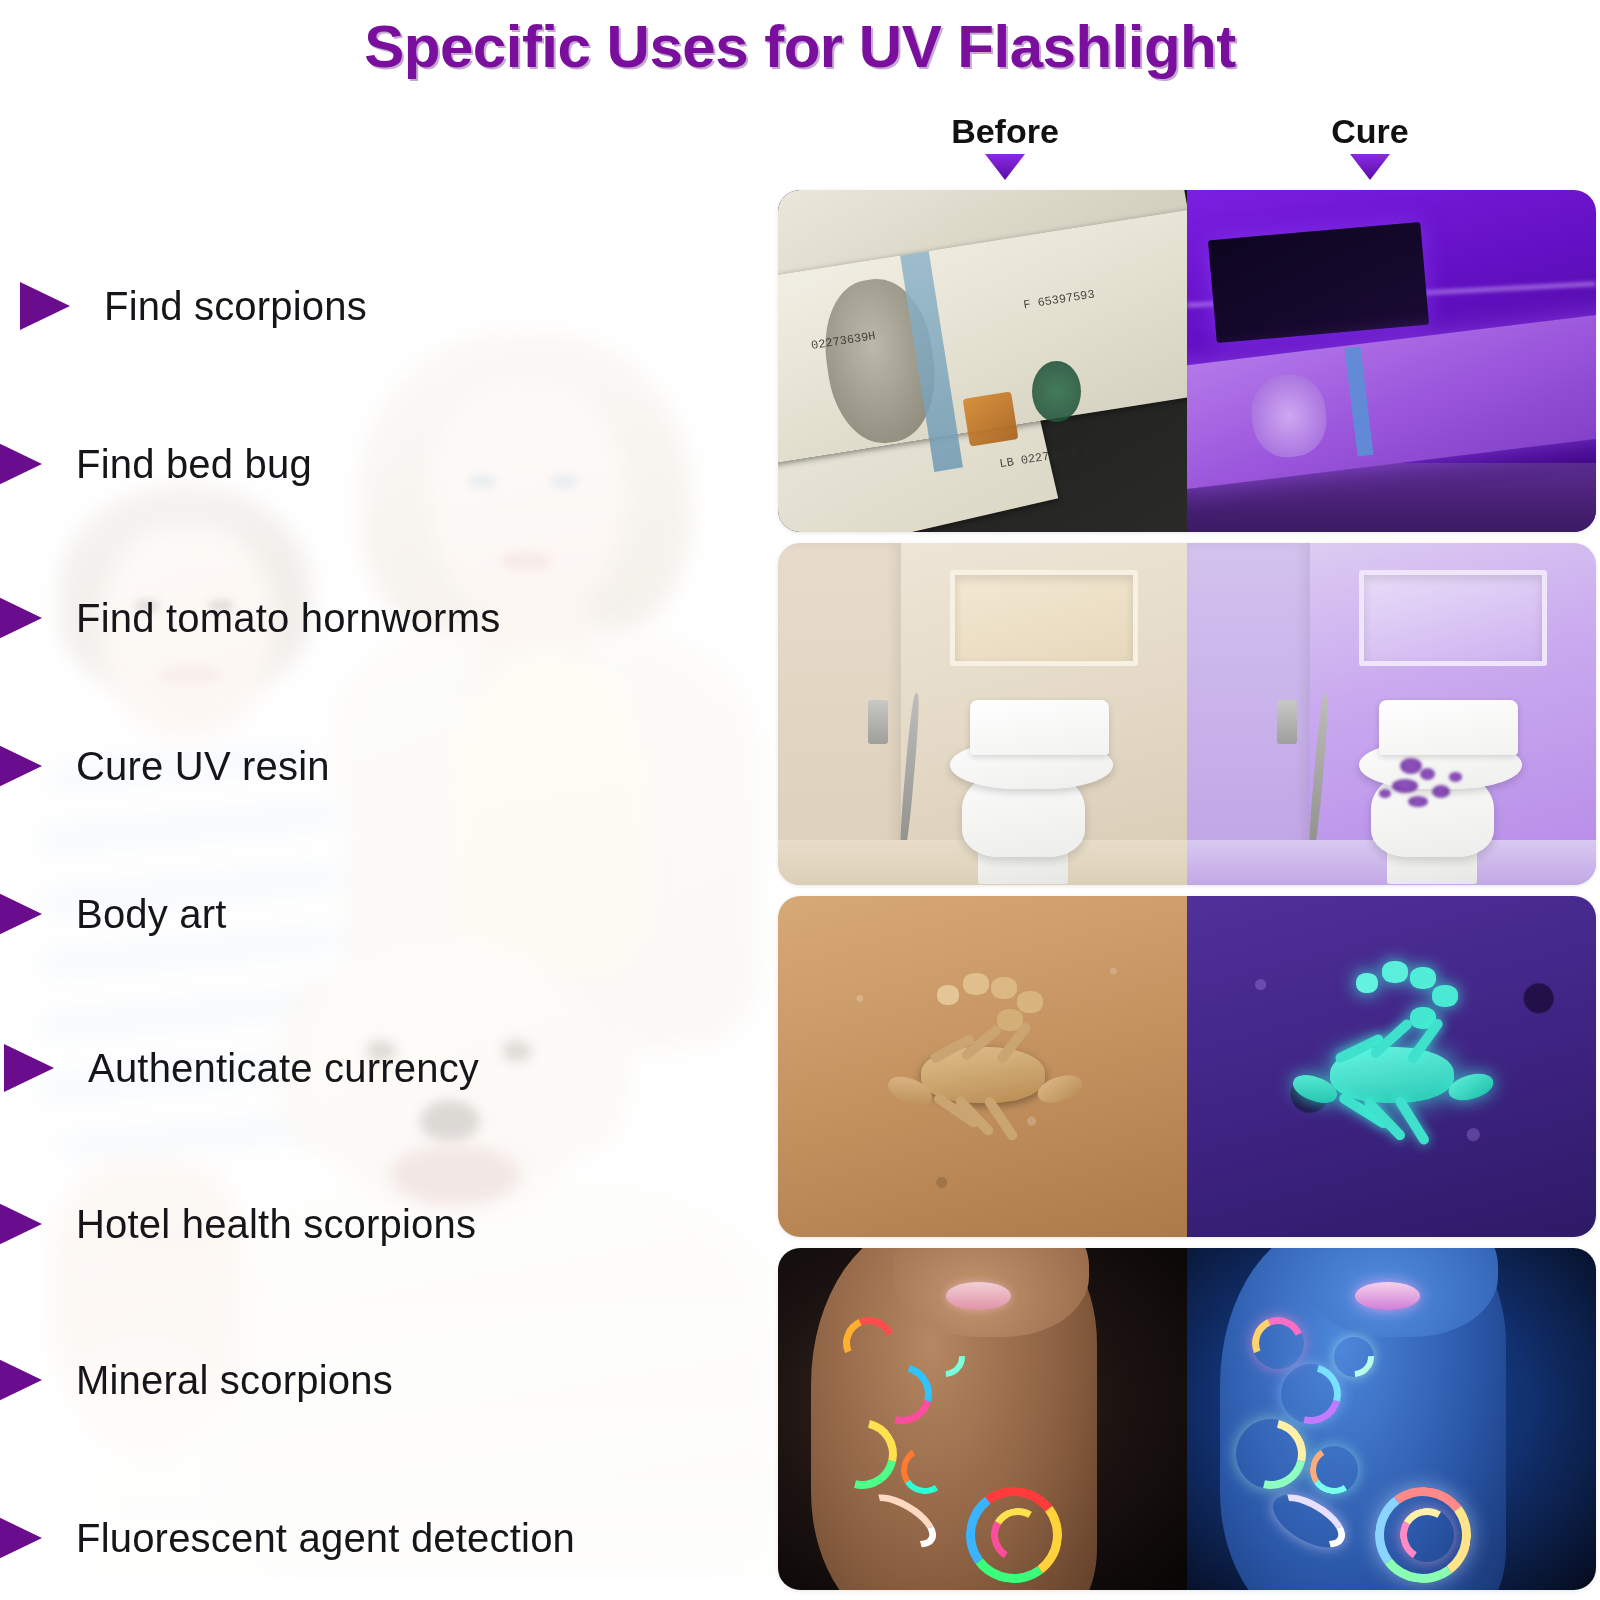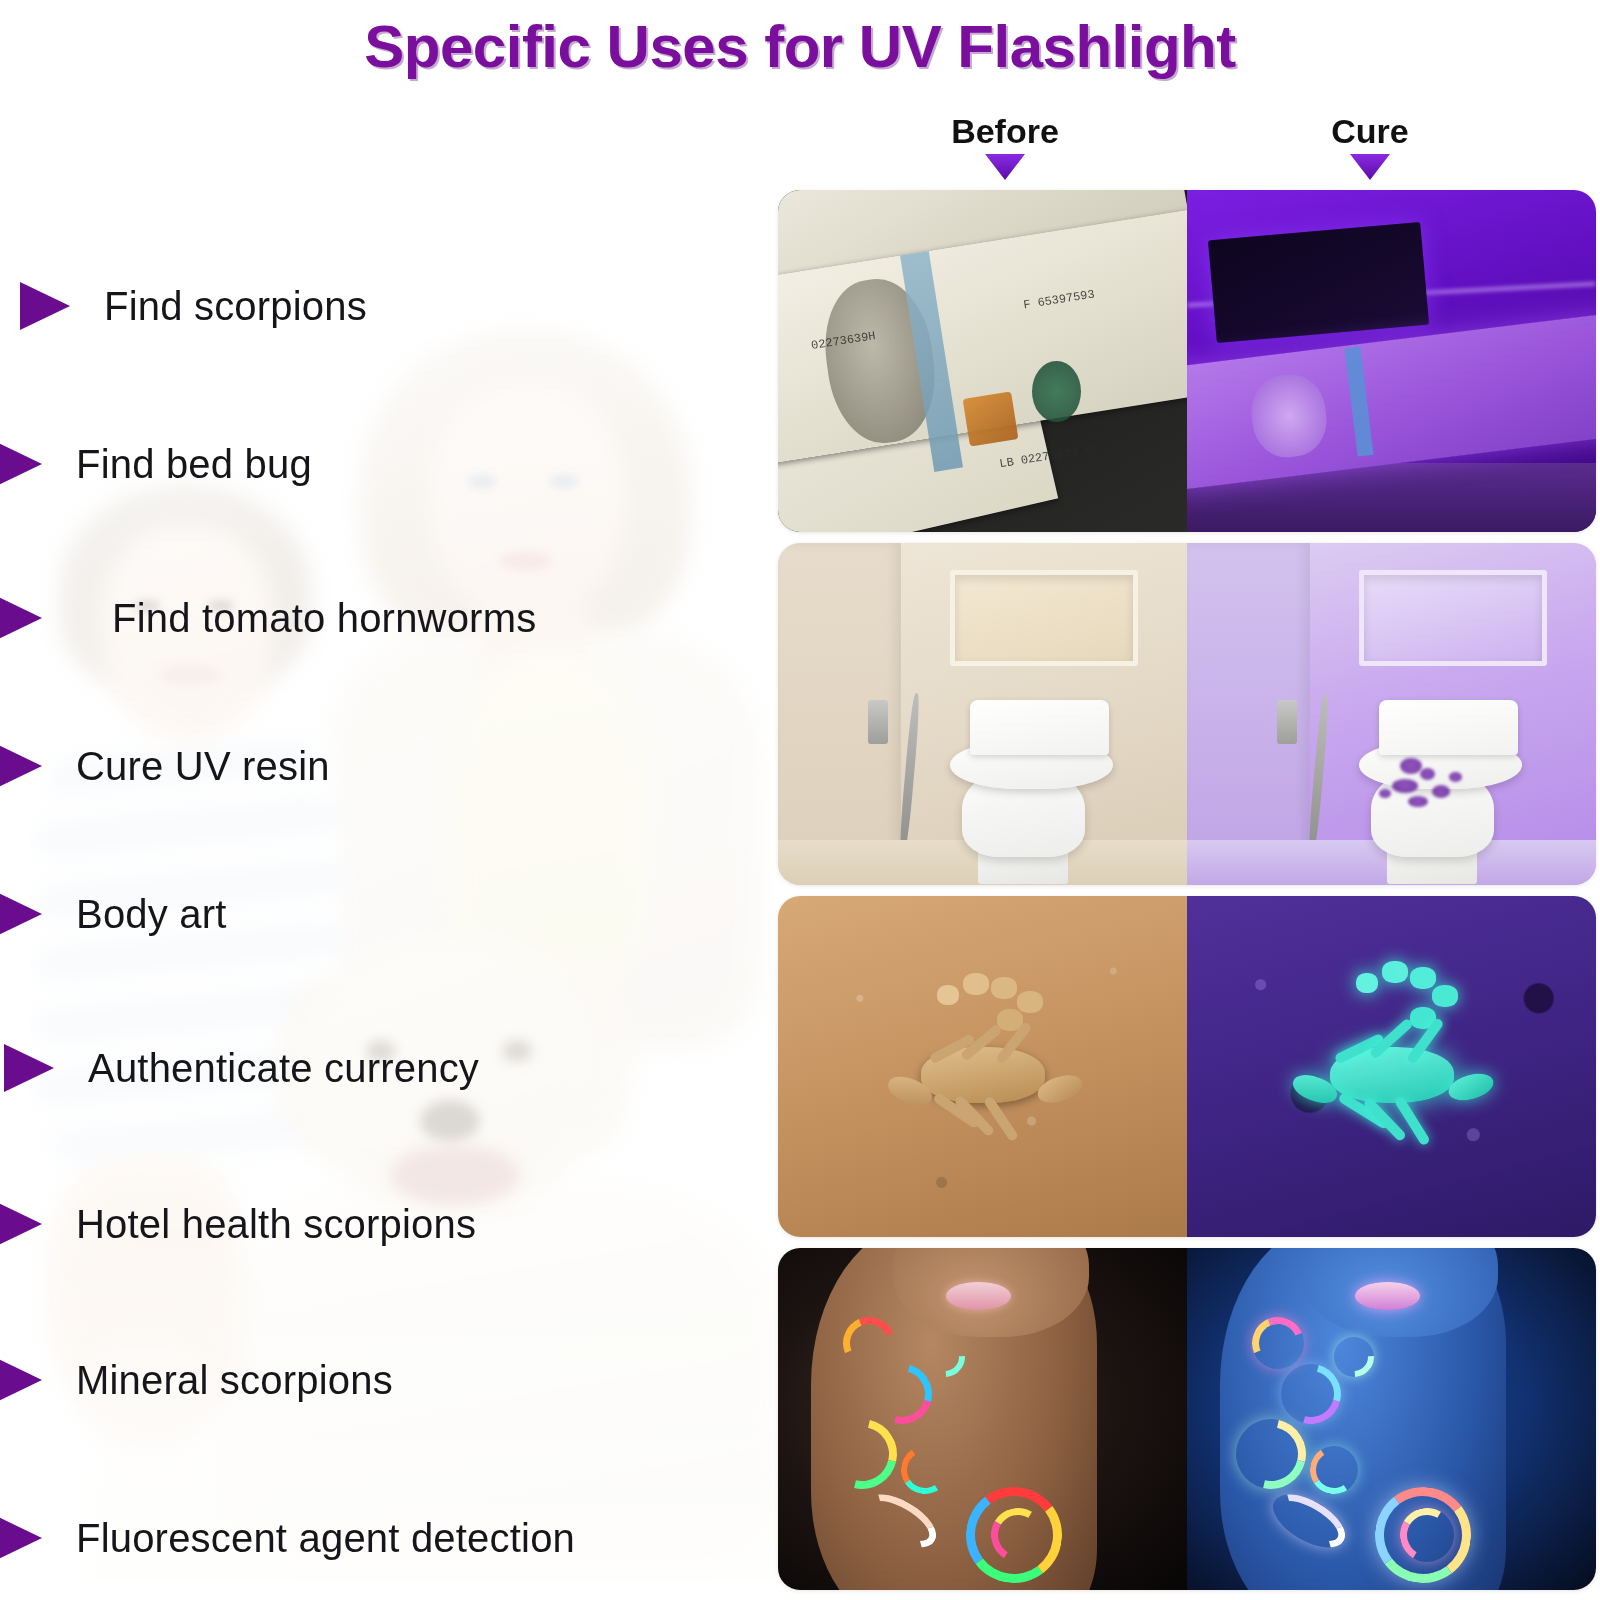--- a/index.html
+++ b/index.html
@@ -226,21 +226,21 @@
   <div class="feature-item" style="top:160px;left:16px;margin-left:12px;">
     <div class="bullet-arrow" style="background: rgb(106, 12, 142);"></div>
     <div class="feature-label">Find scorpions</div>
   </div>
 
   <div class="feature-item" style="top:318px;left:0px;">
     <div class="bullet-arrow" style="background: rgb(106, 12, 142);"></div>
     <div class="feature-label">Find bed bug</div>
   </div>
 
-  <div class="feature-item" style="top:472px;left:0px;gap:36px;">
+  <div class="feature-item" style="top:472px;left:0px;">
     <div class="bullet-arrow" style="background: rgb(106, 12, 142);"></div>
     <div class="feature-label">Find tomato hornworms</div>
   </div>
 
   <div class="feature-item" style="top:768px;left:0px;">
     <div class="bullet-arrow" style="background: rgb(106, 12, 142);"></div>
     <div class="feature-label">Body art</div>
   </div>
 
   <div class="feature-item" style="top:620px;left:0px;">

